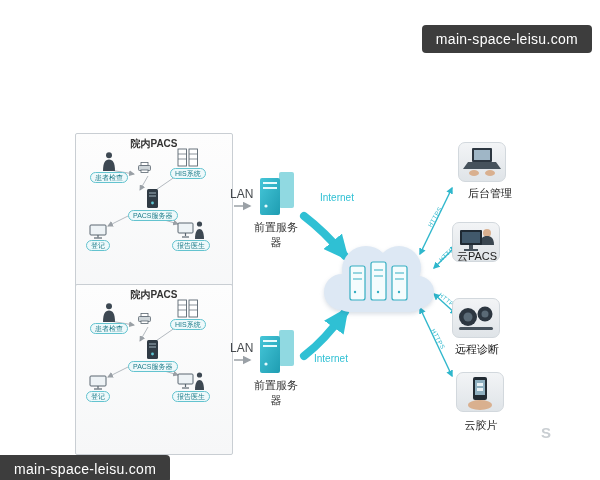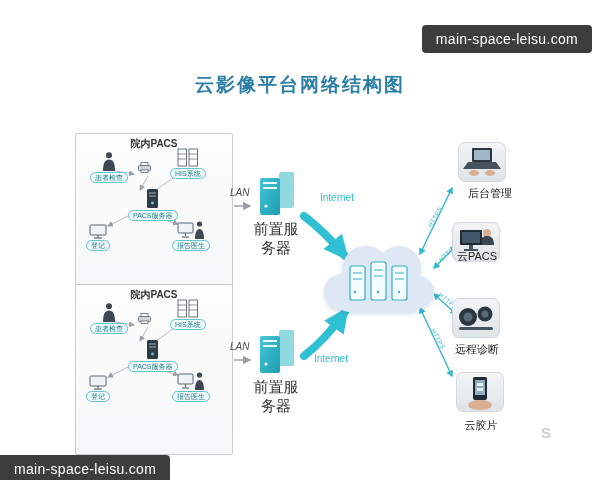--- a/index.html
+++ b/index.html
@@ -14,23 +14,23 @@
   .title { position:absolute; top:56px; left:0; width:100%; text-align:center; font-size:19px; font-weight:bold; color:#2b7fa6; letter-spacing:2px; }
 
   .connectors { position:absolute; left:0; top:0; }
 
   .hospital { position:absolute; left:75px; width:158px; height:171px; border:1px solid #c9ced3; background:linear-gradient(#fdfdfd,#f6f7f8); border-radius:2px; }
   .hospital-label { position:absolute; top:3px; width:100%; text-align:center; font-size:10px; font-weight:bold; color:#333; }
   .innerlines { position:absolute; left:0; top:0; }
   .node { position:absolute; display:flex; flex-direction:column; align-items:center; }
   .node-label { margin-top:1px; font-size:7px; line-height:9px; color:#1f7d8a; background:#eef9fb; border:1px solid #63c3cf; border-radius:8px; padding:0 4px; white-space:nowrap; }
 
-  .lan-label { position:absolute; font-size:10px; color:#45494d;font-style:italic; }
+  .lan-label { position:absolute; font-size:12px; color:#45494d; }
   .front-server { position:absolute; width:52px; text-align:center; }
-  .front-server-label { font-size:15px; color:#333; margin-top:0; }
+  .front-server-label { font-size:11px; color:#333; margin-top:0; }
   .internet-label { position:absolute; font-size:10px; color:#2fc0d4; }
 
   .cloud-wrap { position:absolute; left:320px; top:222px; filter:drop-shadow(0 2px 2px rgba(40,70,110,.18)); }
 
   .service-icon { position:absolute; width:48px; height:40px; border-radius:7px; background:linear-gradient(#f2f4f6,#dfe4e8); border:1px solid #d2d8dd; display:flex; align-items:center; justify-content:center; overflow:hidden; }
   .service-label { position:absolute; width:72px; text-align:center; font-size:11px; color:#222; }
   .protocol { position:absolute; font-size:6px; color:#2fb7cc; letter-spacing:.5px; }
 
   .corner-mark { position:absolute; left:541px; top:408px; font-size:15px; font-weight:bold; color:#c9ced2; }
 </style>
@@ -58,21 +58,20 @@
     <line x1="420" y1="238" x2="452" y2="172" stroke="#2fb7cc" stroke-width="1.4" marker-start="url(#mTeal)" marker-end="url(#mTeal)"></line>
     <line x1="434" y1="252" x2="456" y2="230" stroke="#2fb7cc" stroke-width="1.4" marker-start="url(#mTeal)" marker-end="url(#mTeal)"></line>
     <line x1="434" y1="278" x2="456" y2="298" stroke="#2fb7cc" stroke-width="1.4" marker-start="url(#mTeal)" marker-end="url(#mTeal)"></line>
     <line x1="420" y1="292" x2="452" y2="360" stroke="#2fb7cc" stroke-width="1.4" marker-start="url(#mTeal)" marker-end="url(#mTeal)"></line>
   </svg>
 
   <div class="badge badge-tr">main-space-leisu.com</div>
   <div class="badge badge-bl">main-space-leisu.com</div>
   <div class="corner-mark">S</div>
 
-  <div class="title">云影像平台网络结构图</div>
 
   <div class="hospital" style="top:117px">
     <div class="hospital-label">院内PACS</div>
     <svg class="innerlines" width="158" height="147" viewBox="0 0 158 147">
       <line x1="34" y1="36" x2="58" y2="40" stroke="#b4bac0" stroke-width="1" marker-end="url(#mGray)"></line>
       <line x1="72" y1="42" x2="64" y2="56" stroke="#b4bac0" stroke-width="1" marker-end="url(#mGray)"></line>
       <line x1="106" y1="38" x2="74" y2="60" stroke="#b4bac0" stroke-width="1" marker-end="url(#mGray)"></line>
       <line x1="56" y1="80" x2="32" y2="92" stroke="#b4bac0" stroke-width="1" marker-end="url(#mGray)"></line>
       <line x1="68" y1="80" x2="102" y2="90" stroke="#b4bac0" stroke-width="1" marker-end="url(#mGray)"></line>
     </svg>

